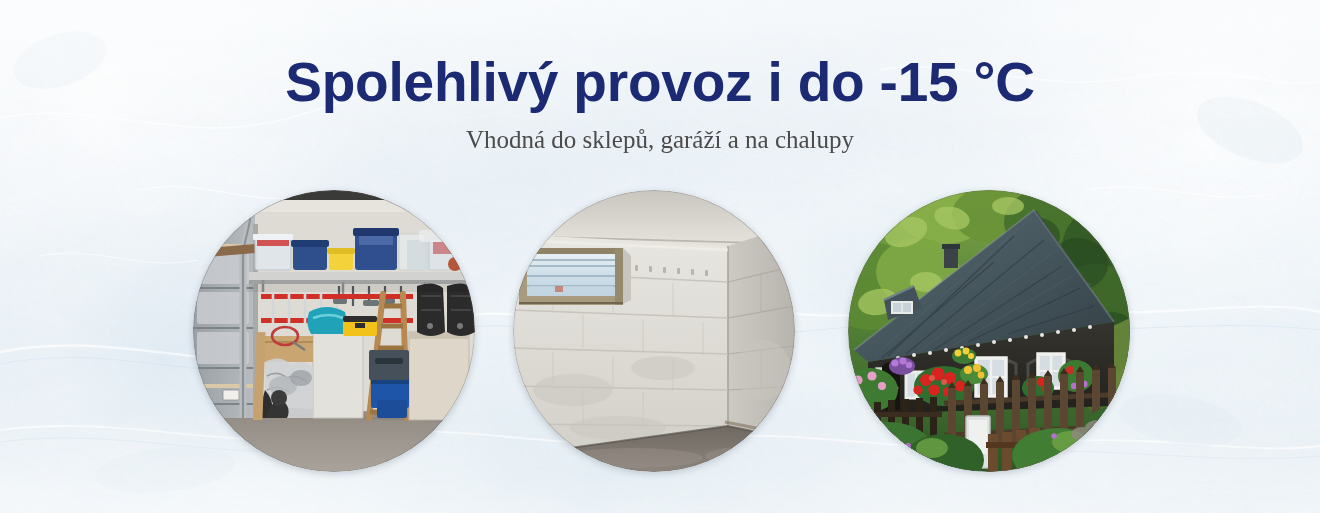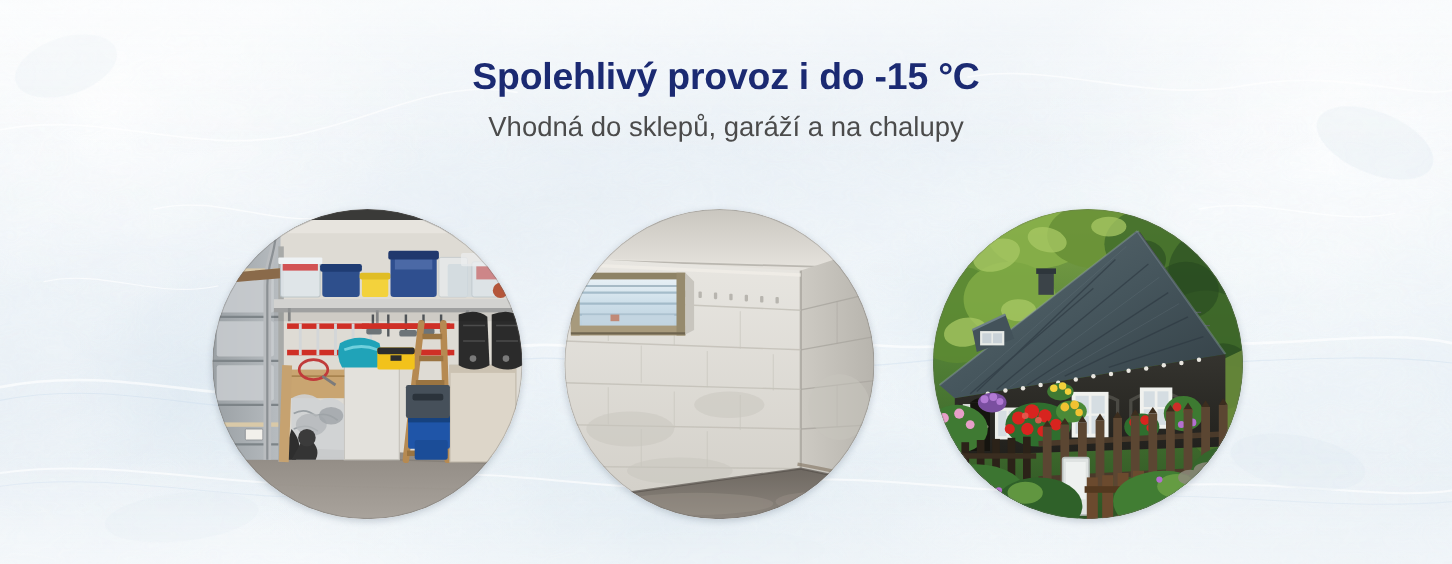--- a/index.html
+++ b/index.html
@@ -54,35 +54,35 @@
     position: absolute;
     top: 0;
     left: 0;
     width: 1320px;
     text-align: center;
     z-index: 5;
   }
   .headline {
     margin: 0;
     padding-top: 52px;
-    font-size: 34px;
+    font-size: 55px;
     font-weight: bold;
     letter-spacing: -0.2px;
     color: #1b2a72;
     line-height: 1.1;
     font-family: "Liberation Sans", sans-serif;
   }
   .subhead {
     margin: 0;
     padding-top: 13px;
     font-size: 25px;
     font-weight: normal;
     color: #4b4b4b;
     line-height: 1.15;
-    font-family: Liberation Sans, sans-serif;
+    font-family: Liberation Serif, serif;
   }
 
   
   .photo-row {
     position: absolute;
     top: 190px;
     left: 0;
     width: 1320px;
     height: 283px;
     z-index: 4;

